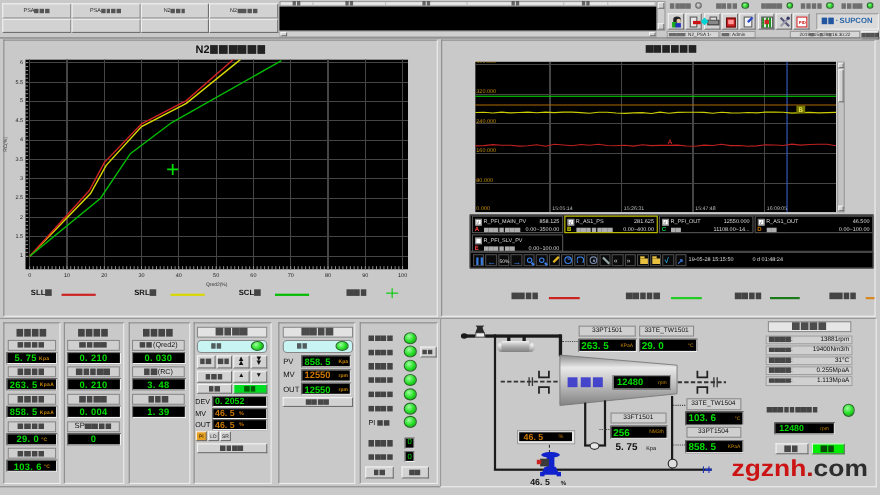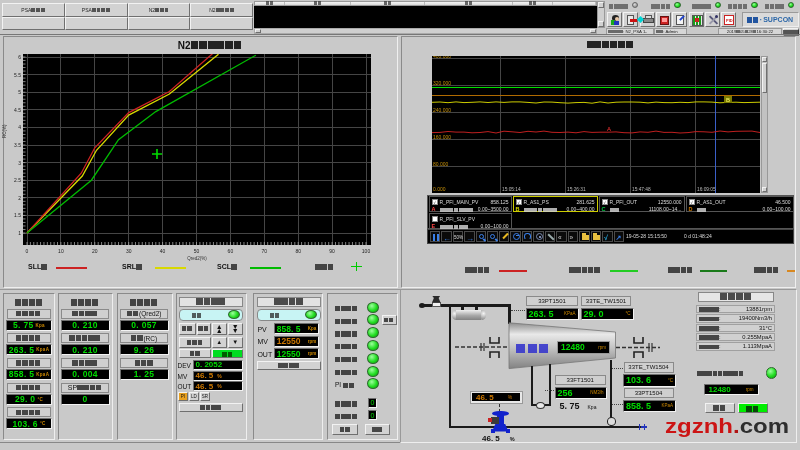--- a/index.html
+++ b/index.html
@@ -581,29 +581,29 @@
 <div class="ab sun" style="left:60.5px;top:368.9px;width:49px;height:11px;display:flex;align-items:center;justify-content:center;color:#00dd00;font-size:8.5px;font-weight:bold;letter-spacing:0.3px">0. 004</div>
 <div class="ab lbl" style="left:61px;top:382.6px;width:48px;height:10px;font-size:7px">SP<b class="q" style="width:5.5px;height:5.6px;opacity:0.72;margin-right:0.8px"></b><b class="q" style="width:5.5px;height:5.6px;opacity:0.72;margin-right:0.8px"></b><b class="q" style="width:5.5px;height:5.6px;opacity:0.72;margin-right:0.8px"></b><b class="q" style="width:5.5px;height:5.6px;opacity:0.72;margin-right:0.8px"></b></div>
 <div class="ab sun" style="left:60.5px;top:393.6px;width:49px;height:11px;display:flex;align-items:center;justify-content:center;color:#00dd00;font-size:8.5px;font-weight:bold;letter-spacing:0.3px">0</div>
 <div class="ab flex" style="left:123px;top:298px;width:42px;height:9px;font-size:8px;font-weight:bold;color:#111">
     <b class="q" style="width:6.2px;height:6.4px;opacity:0.72;margin-right:0.8px"></b>
     <b class="q" style="width:6.2px;height:6.4px;opacity:0.72;margin-right:0.8px"></b>
     <b class="q" style="width:6.2px;height:6.4px;opacity:0.72;margin-right:0.8px"></b>
     <b class="q" style="width:6.2px;height:6.4px;opacity:0.72;margin-right:0.8px"></b>
   </div>
 <div class="ab lbl" style="left:120px;top:308.5px;width:48px;height:10px;font-size:6.5px"><b class="q" style="width:5.5px;height:5.6px;opacity:0.72;margin-right:0.8px"></b><b class="q" style="width:5.5px;height:5.6px;opacity:0.72;margin-right:0.8px"></b>(Qred2)</div>
-<div class="ab sun" style="left:119.5px;top:319.5px;width:49px;height:11px;display:flex;align-items:center;justify-content:center;color:#00dd00;font-size:8.5px;font-weight:bold;letter-spacing:0.3px">0. 057</div>
+<div class="ab sun" style="left:119.5px;top:319.5px;width:49px;height:11px;display:flex;align-items:center;justify-content:center;color:#00dd00;font-size:8.5px;font-weight:bold;letter-spacing:0.3px">0. 030</div>
 <div class="ab lbl" style="left:120px;top:333.2px;width:48px;height:10px;font-size:6.5px"><b class="q" style="width:5.5px;height:5.6px;opacity:0.72;margin-right:0.8px"></b><b class="q" style="width:5.5px;height:5.6px;opacity:0.72;margin-right:0.8px"></b>(RC)</div>
-<div class="ab sun" style="left:119.5px;top:344.2px;width:49px;height:11px;display:flex;align-items:center;justify-content:center;color:#00dd00;font-size:8.5px;font-weight:bold;letter-spacing:0.3px">9. 26</div>
+<div class="ab sun" style="left:119.5px;top:344.2px;width:49px;height:11px;display:flex;align-items:center;justify-content:center;color:#00dd00;font-size:8.5px;font-weight:bold;letter-spacing:0.3px">3. 48</div>
 <div class="ab lbl" style="left:120px;top:357.9px;width:48px;height:10px;font-size:6.5px">
     <b class="q" style="width:5.5px;height:5.6px;opacity:0.72;margin-right:0.8px"></b>
     <b class="q" style="width:5.5px;height:5.6px;opacity:0.72;margin-right:0.8px"></b>
     <b class="q" style="width:5.5px;height:5.6px;opacity:0.72;margin-right:0.8px"></b>
   </div>
-<div class="ab sun" style="left:119.5px;top:368.9px;width:49px;height:11px;display:flex;align-items:center;justify-content:center;color:#00dd00;font-size:8.5px;font-weight:bold;letter-spacing:0.3px">1. 25</div>
+<div class="ab sun" style="left:119.5px;top:368.9px;width:49px;height:11px;display:flex;align-items:center;justify-content:center;color:#00dd00;font-size:8.5px;font-weight:bold;letter-spacing:0.3px">1. 39</div>
 <div class="ab flex" style="left:179px;top:296.9px;width:64px;height:10px;background:#e2e2e2;border:1px solid #888;font-size:8.5px;font-weight:bold;color:#111">
     <b class="q" style="width:6.6px;height:6.8px;opacity:0.72;margin-right:0.8px"></b>
     <b class="q" style="width:6.6px;height:6.8px;opacity:0.72;margin-right:0.8px"></b>
     <b class="q" style="width:6.6px;height:6.8px;opacity:0.72;margin-right:0.8px"></b>
     <b class="q" style="width:6.6px;height:6.8px;opacity:0.72;margin-right:0.8px"></b>
   </div>
 <div class="ab" style="left:179px;top:308.6px;width:64px;height:12px;background:#c8f4f4;border:1px solid #888;border-radius:4px"></div>
 <div class="ab" style="left:192px;top:311.5px;font-size:5.5px;color:#222"><b class="q" style="width:4.3px;height:4.4px;opacity:0.72;margin-right:0.8px"></b><b class="q" style="width:4.3px;height:4.4px;opacity:0.72;margin-right:0.8px"></b></div>
 <div class="ab led" style="left:228px;top:309.8px;width:12px;height:9px;border-radius:50%"></div>
 <div class="ab ras flex" style="left:179px;top:322.5px;width:16.5px;height:12px;font-size:6px;color:#111;">

